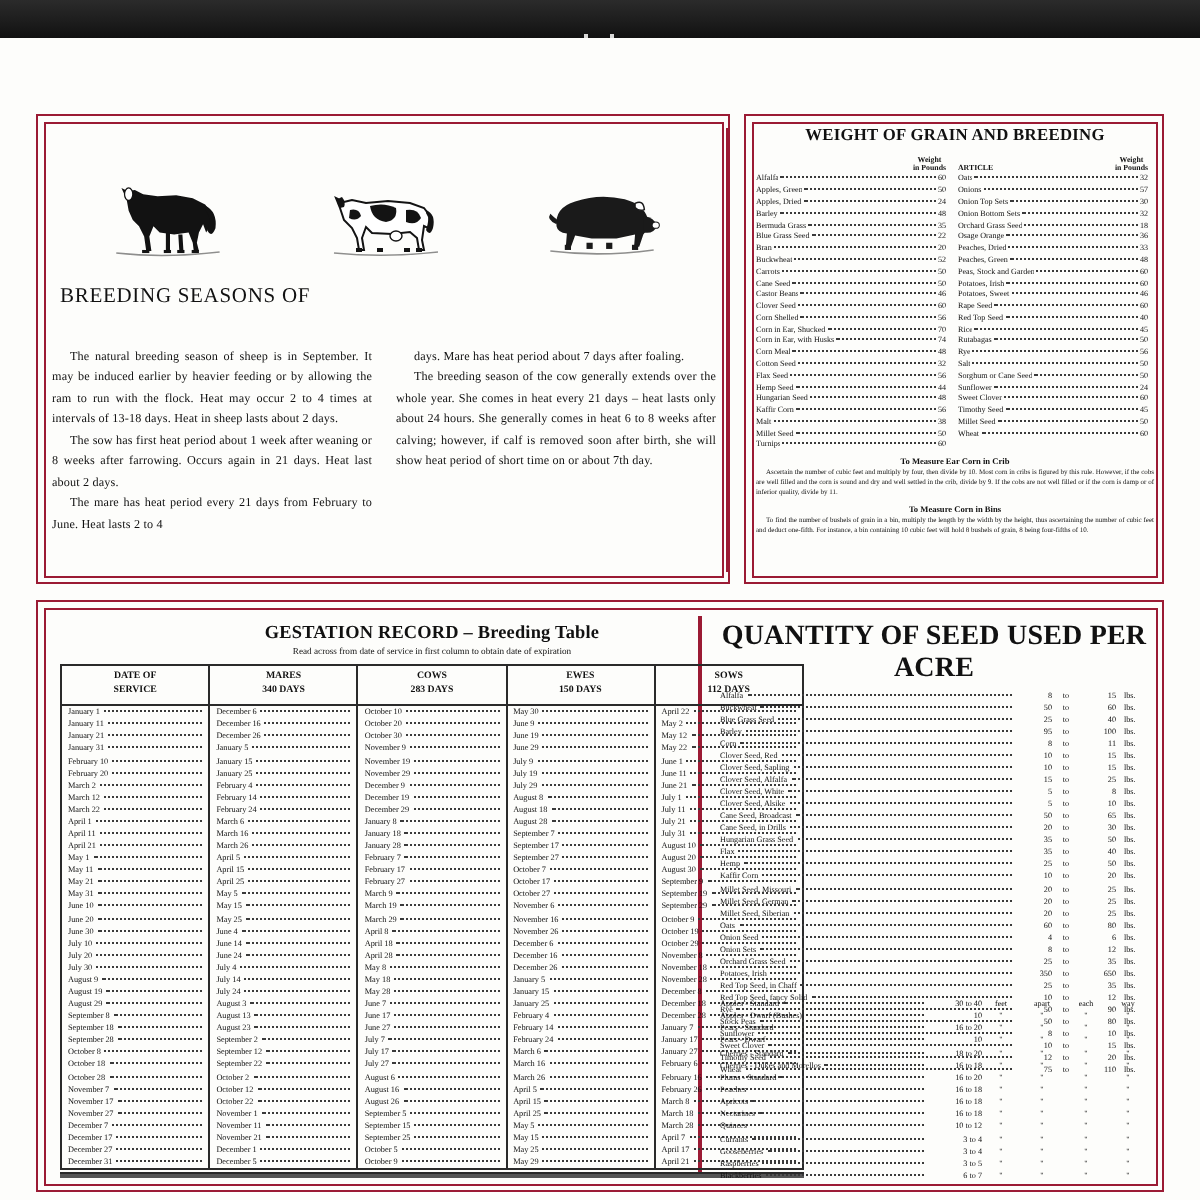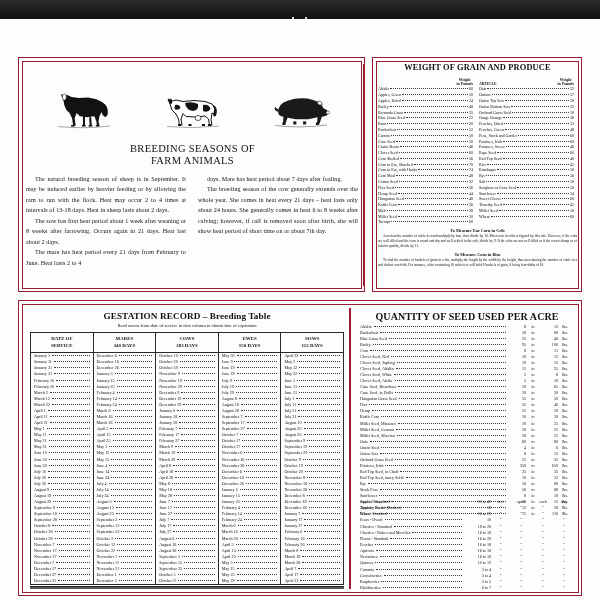--- a/index.html
+++ b/index.html
@@ -55,21 +55,21 @@
   
   #animals {
     position:absolute; left:30px; top:62px; width:325px; height:52px;
     display:flex; align-items:flex-end; justify-content:space-around;
   }
   .animal-fig { height:46px; }
 
   
   #breeding-title {
     position:absolute; left:30px; top:124px; width:325px;
-    text-align:center; line-height:1.12;
+    line-height:1.12;
   }
   #breeding-title .l1 { display:block; font-size:10.5px; letter-spacing:.35px; }
   #breeding-title .l2 { display:block; font-size:10.5px; letter-spacing:.35px; }
 
   
   #breeding-body {
     position:absolute; left:26px; top:155px; width:333px;
     display:flex; gap:12px;
   }
   #breeding-body .col { width:160px; }
@@ -110,21 +110,21 @@
   .note-head {
     text-align:center; font-size:4.3px; font-weight:bold;
     margin:3px 0 1px;
   }
   .note-body {
     font-size:3.5px; line-height:1.42; text-align:justify;
     text-indent:5px;
   }
 
   
-  #gestation-panel { position:absolute; left:30px; top:292px; width:314px; }
+  #gestation-panel { position:absolute; left:30px; top:292px; width:372px; }
   #gest-title {
     text-align:center; font-size:9.2px; font-weight:bold; letter-spacing:.1px;
   }
   #gest-sub {
     text-align:center; font-size:4.6px; margin:2px 0 4px;
   }
   #gest-table {
     width:100%; border-collapse:collapse;
     border:0.9px solid #2a2a2a;
   }
@@ -145,21 +145,21 @@
     border-bottom:0.55px dotted #3a3a3a; transform:translateY(-1px);
   }
   #gest-foot {
     margin-top:1px; height:3px; background:#555;
     border-top:0.8px solid #2a2a2a;
   }
 
   
   #seed-panel { position:absolute; left:360px; top:292px; width:214px; }
   .panel-title {
-    text-align:center; font-size:10px; font-weight:bold; letter-spacing:.1px;
+    text-align:center; font-size:14px; font-weight:bold; letter-spacing:.1px;
     margin-bottom:2px;
   }
   .seed-row {
     display:flex; align-items:baseline;
     font-size:4.1px; line-height:1.475; white-space:nowrap;
   }
   .seed-row .nm { flex:0 0 auto; }
   .seed-row .leader {
     flex:1 1 auto; margin:0 2px;
     border-bottom:0.55px dotted #3a3a3a; transform:translateY(-1px);
@@ -260,38 +260,37 @@
         <rect x="45" y="62" width="6" height="6"></rect>
         <rect x="64" y="62" width="6" height="6"></rect>
         <rect x="89" y="64" width="6" height="5"></rect>
       </g>
       <path d="M10 70 Q58 76 110 69" stroke="#333" stroke-width="1.6" fill="none" opacity=".55"></path>
     </svg>
   </div>
 
   <div id="breeding-title">
     <span class="l1">BREEDING SEASONS OF</span>
-    <span class="l2">FARM ANIMALS</span>
   </div>
 
   <div id="breeding-body">
     <div class="col">
       <p>The natural breeding season of sheep is in September. It may be induced earlier by heavier feeding or by allowing the ram to run with the flock. Heat may occur 2 to 4 times at intervals of 13-18 days. Heat in sheep lasts about 2 days.</p>
       <p>The sow has first heat period about 1 week after weaning or 8 weeks after farrowing. Occurs again in 21 days. Heat last about 2 days.</p>
       <p>The mare has heat period every 21 days from February to June. Heat lasts 2 to 4</p>
     </div>
     <div class="col">
       <p>days. Mare has heat period about 7 days after foaling.</p>
       <p>The breeding season of the cow generally extends over the whole year. She comes in heat every 21 days – heat lasts only about 24 hours. She generally comes in heat 6 to 8 weeks after calving; however, if calf is removed soon after birth, she will show heat period of short time on or about 7th day.</p>
     </div>
   </div>
 
   <div id="grain-panel">
     <div id="grain-title">
-      <div>WEIGHT OF GRAIN AND PRODUCE</div>
+      <div>WEIGHT OF GRAIN AND BREEDING</div>
     </div>
     <div id="grain-cols">
       <div class="grain-col">
         <div class="grain-head">
           <span class="h-art">&nbsp;</span>
           <span class="h-wt">
             <span>Weight</span><br>
             <span>in Pounds</span>
           </span>
         </div>

